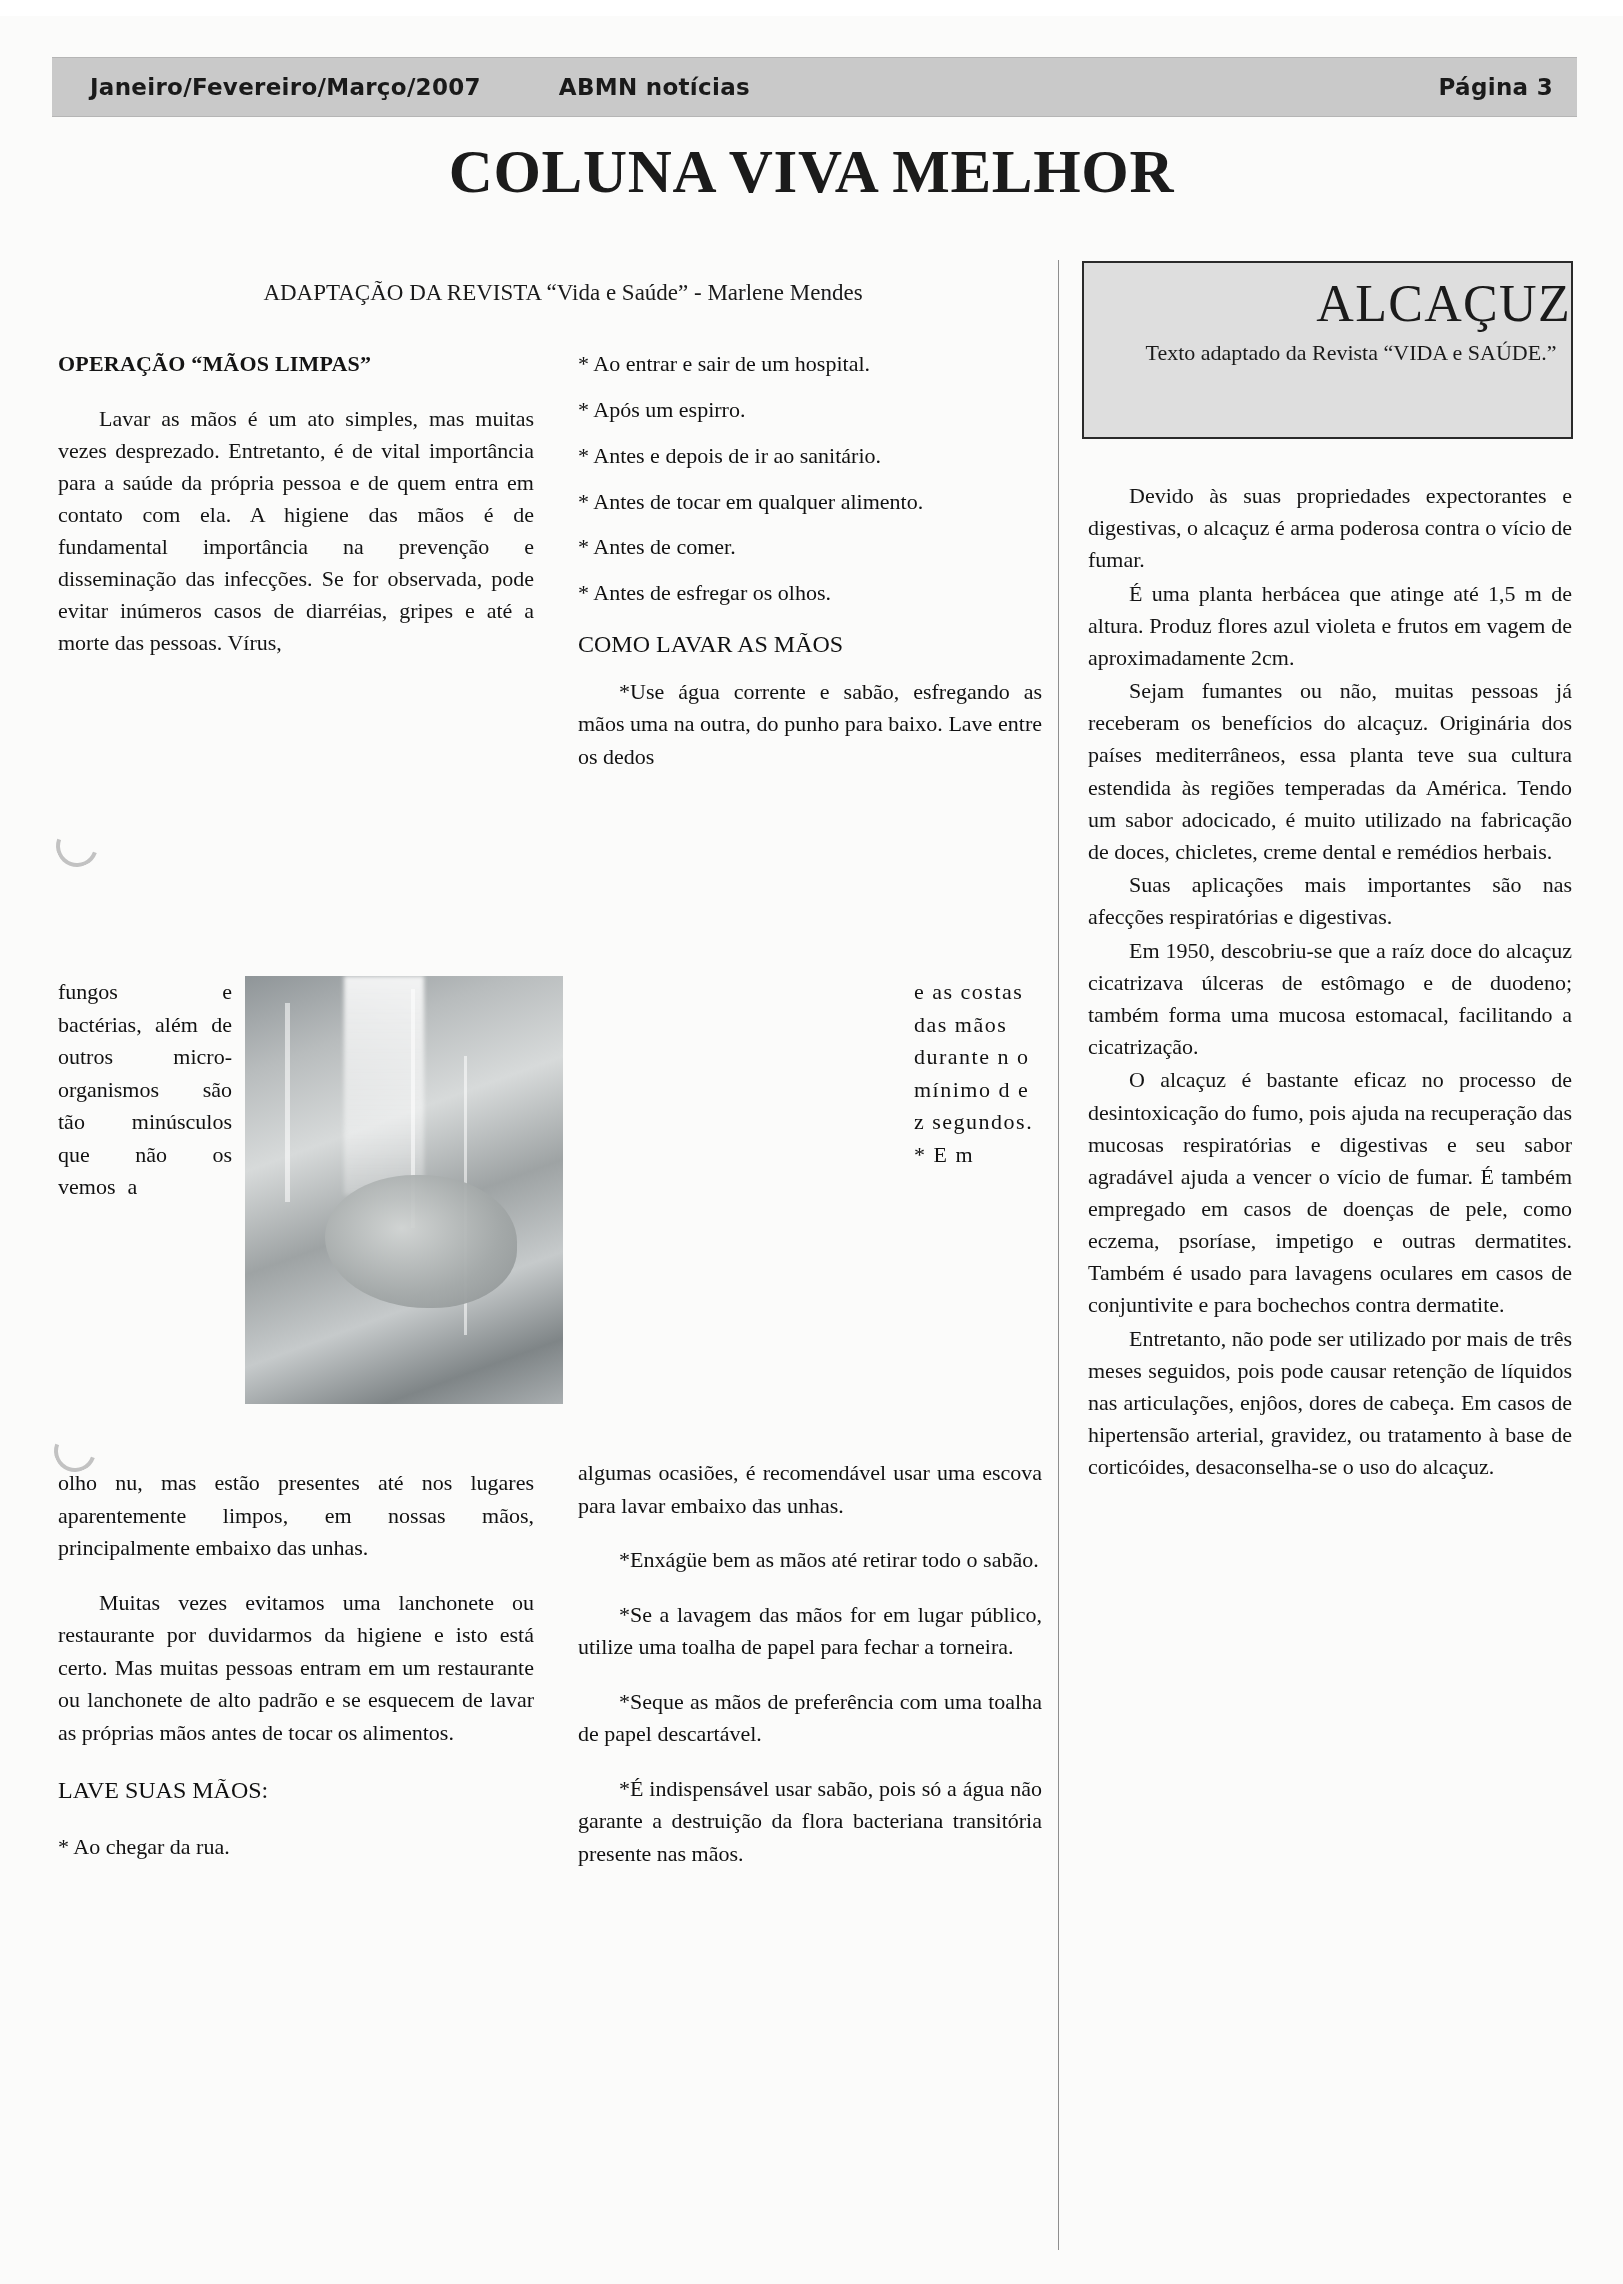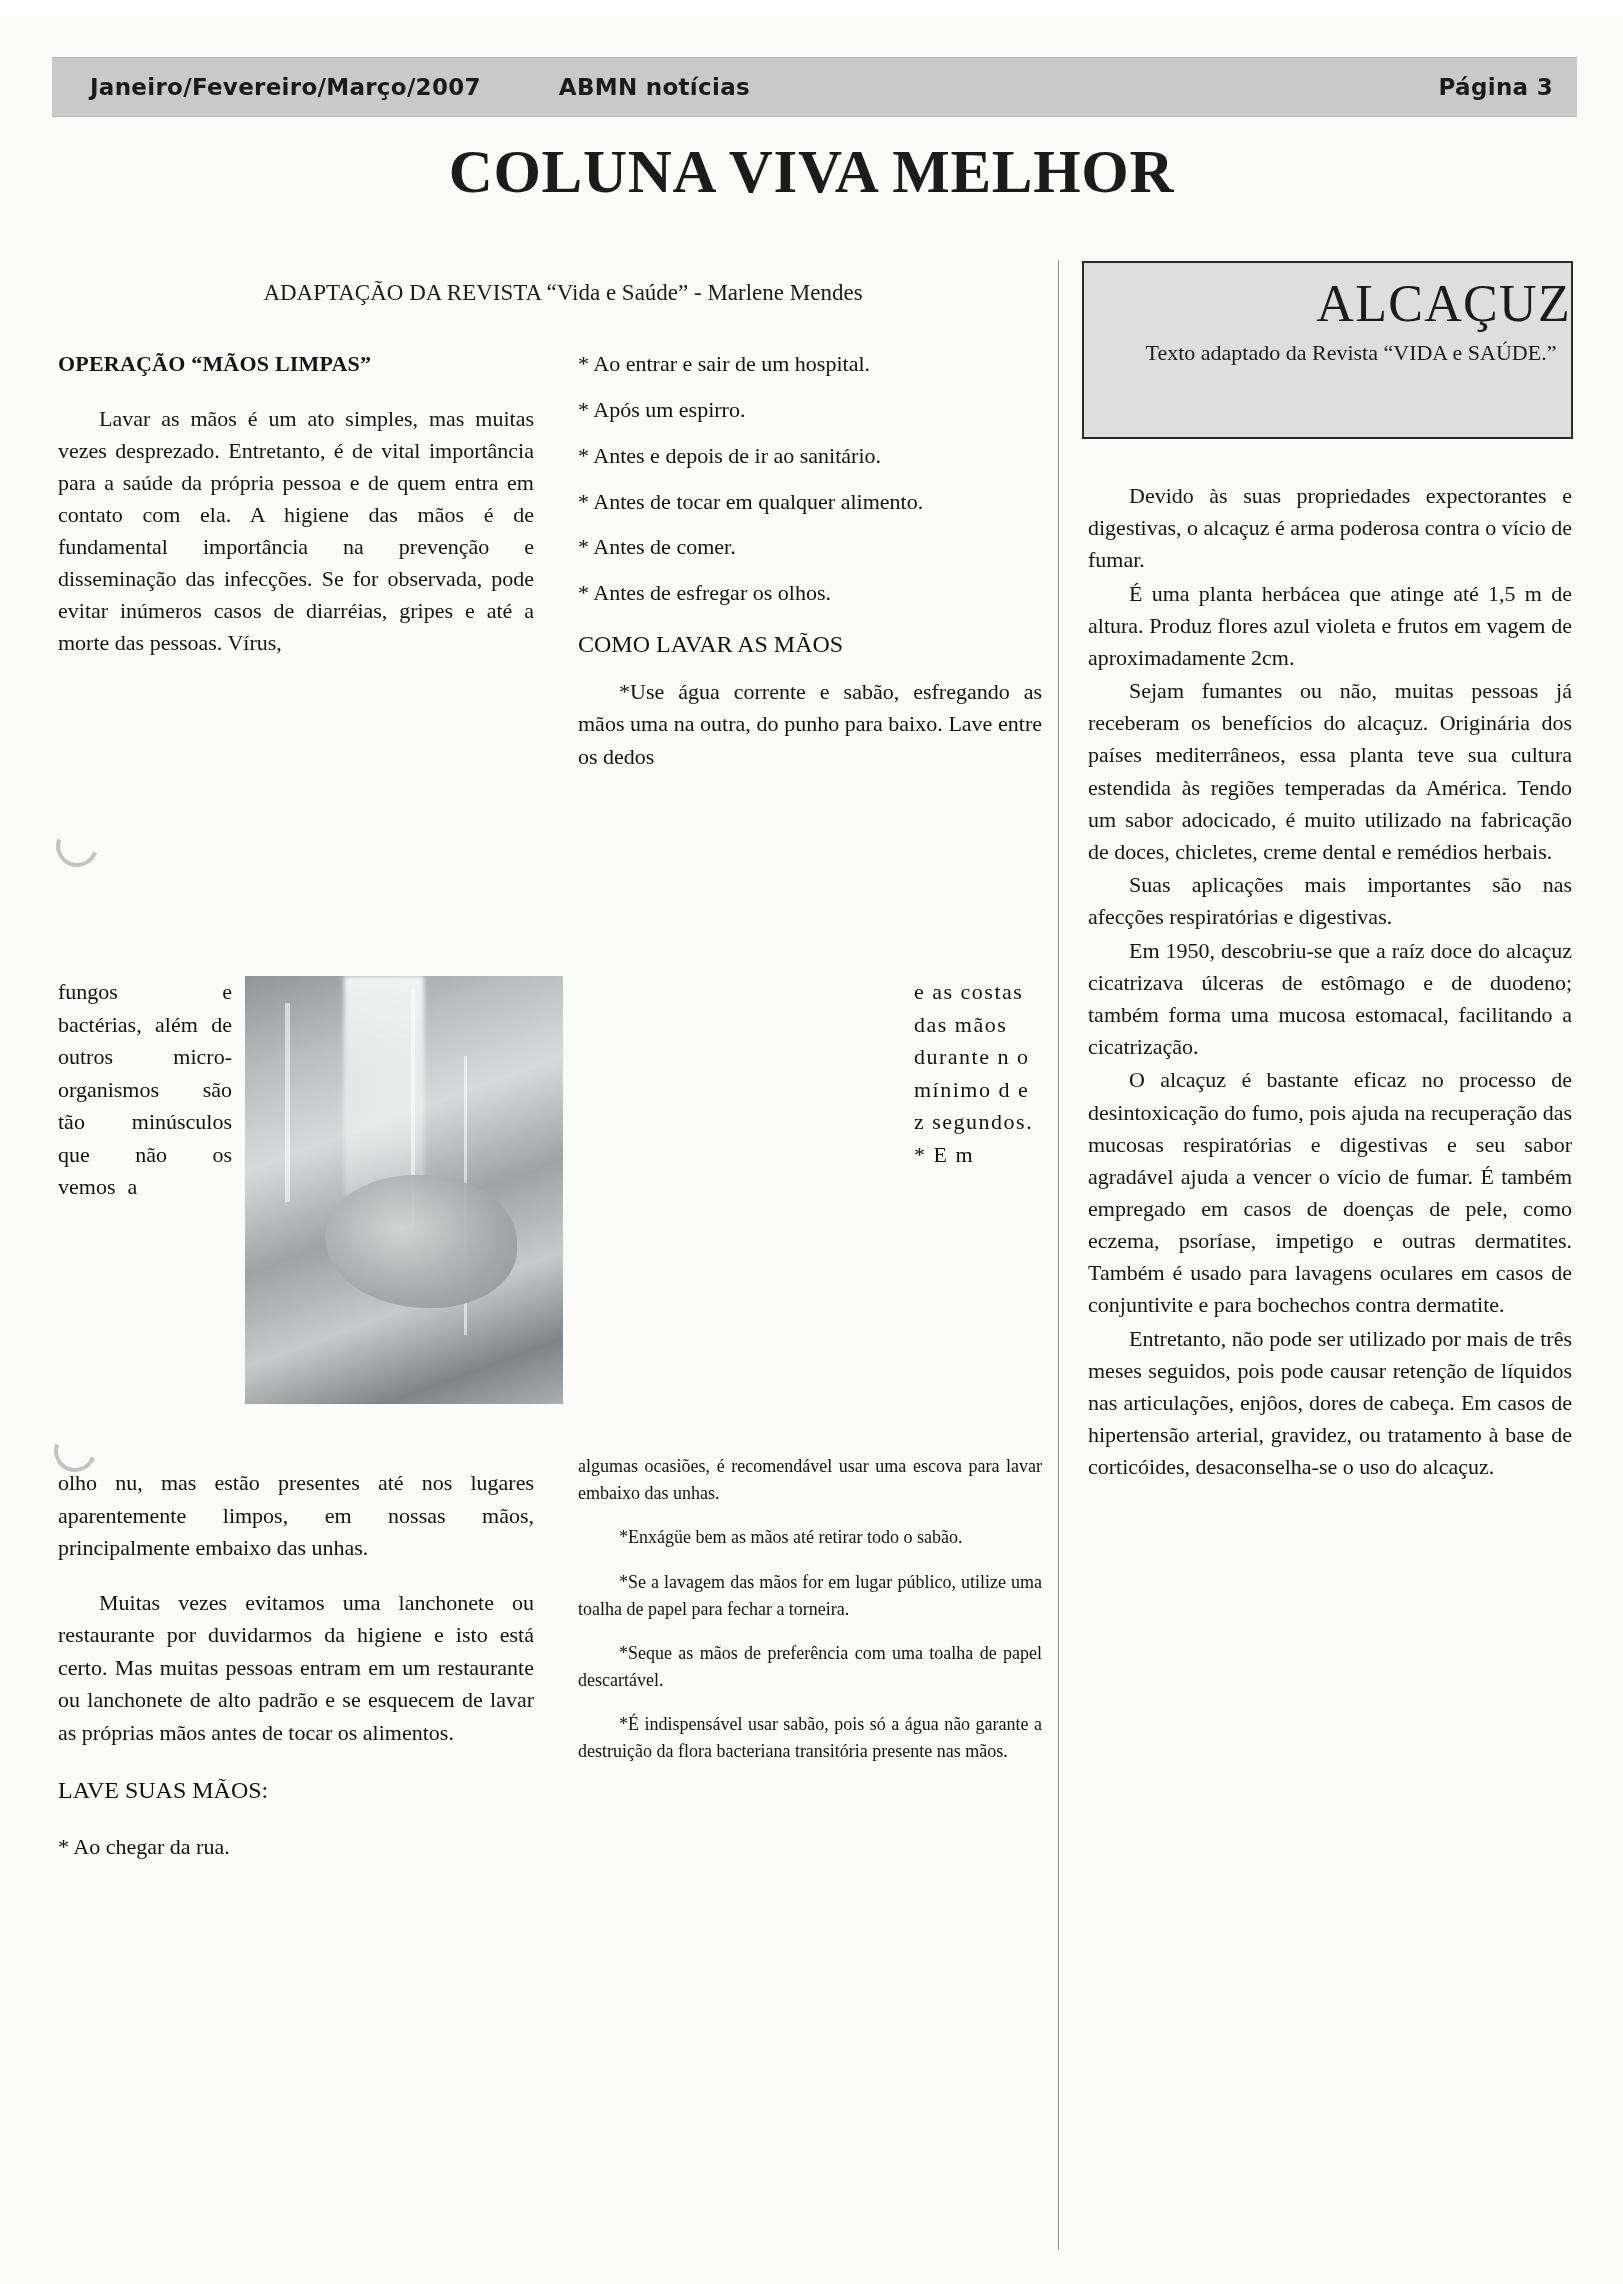--- a/index.html
+++ b/index.html
@@ -204,21 +204,21 @@
     width: 476px;
     font-size: 22px;
     line-height: 1.48;
     text-align: justify;
   }
   .col2-lower {
     position: absolute;
     left: 578px;
     top: 1419px;
     width: 464px;
-    font-size: 18px;
+    font-size: 22px;
     line-height: 1.48;
     text-align: justify;
   }
   .col2-upper-list {
     position: absolute;
     left: 578px;
     top: 332px;
     width: 464px;
     font-size: 22px;
     line-height: 1.48;

